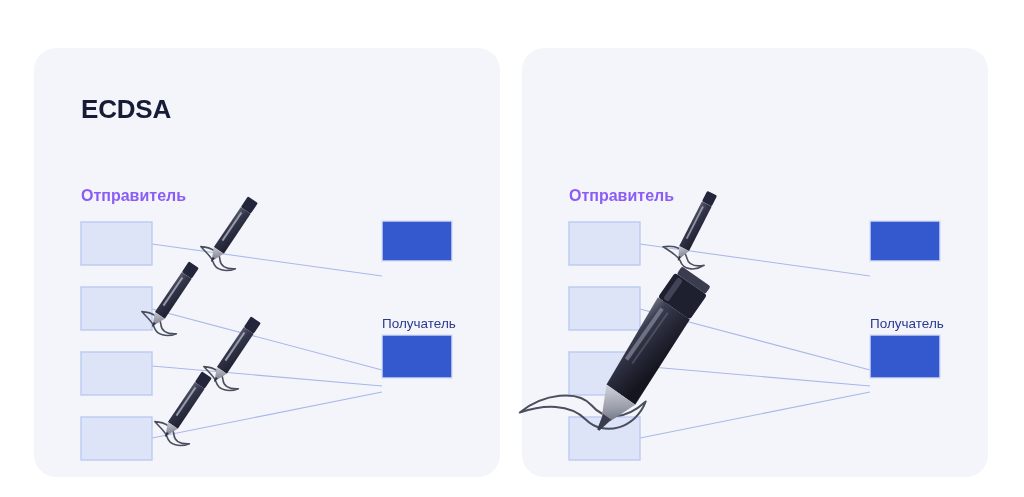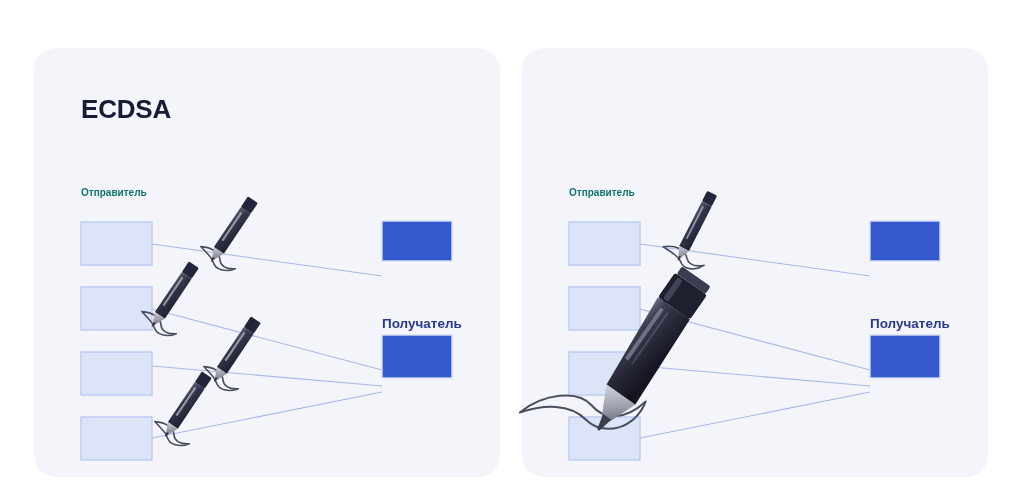--- a/index.html
+++ b/index.html
@@ -39,31 +39,31 @@
     font-size: 26px;
     font-weight: bold;
     color: #161c36;
     letter-spacing: -0.2px;
     white-space: nowrap;
   }
   .label-sender {
     position: absolute;
     left: 47px;
     top: 139px;
-    font-size: 10px;
+    font-size: 16px;
     font-weight: bold;
-    color: #0f766e;
+    color: #8b5cf6;
     white-space: nowrap;
   }
   .label-receiver {
     position: absolute;
     left: 348px;
     top: 268px;
     font-size: 13.5px;
-    font-weight: bold;
+    font-weight: normal;
     color: #2b3a8f;
     white-space: nowrap;
   }
 
   .panel-canvas {
     position: absolute;
     left: 0; top: 0;
     width: 466px;
     height: 429px;
     overflow: visible;

